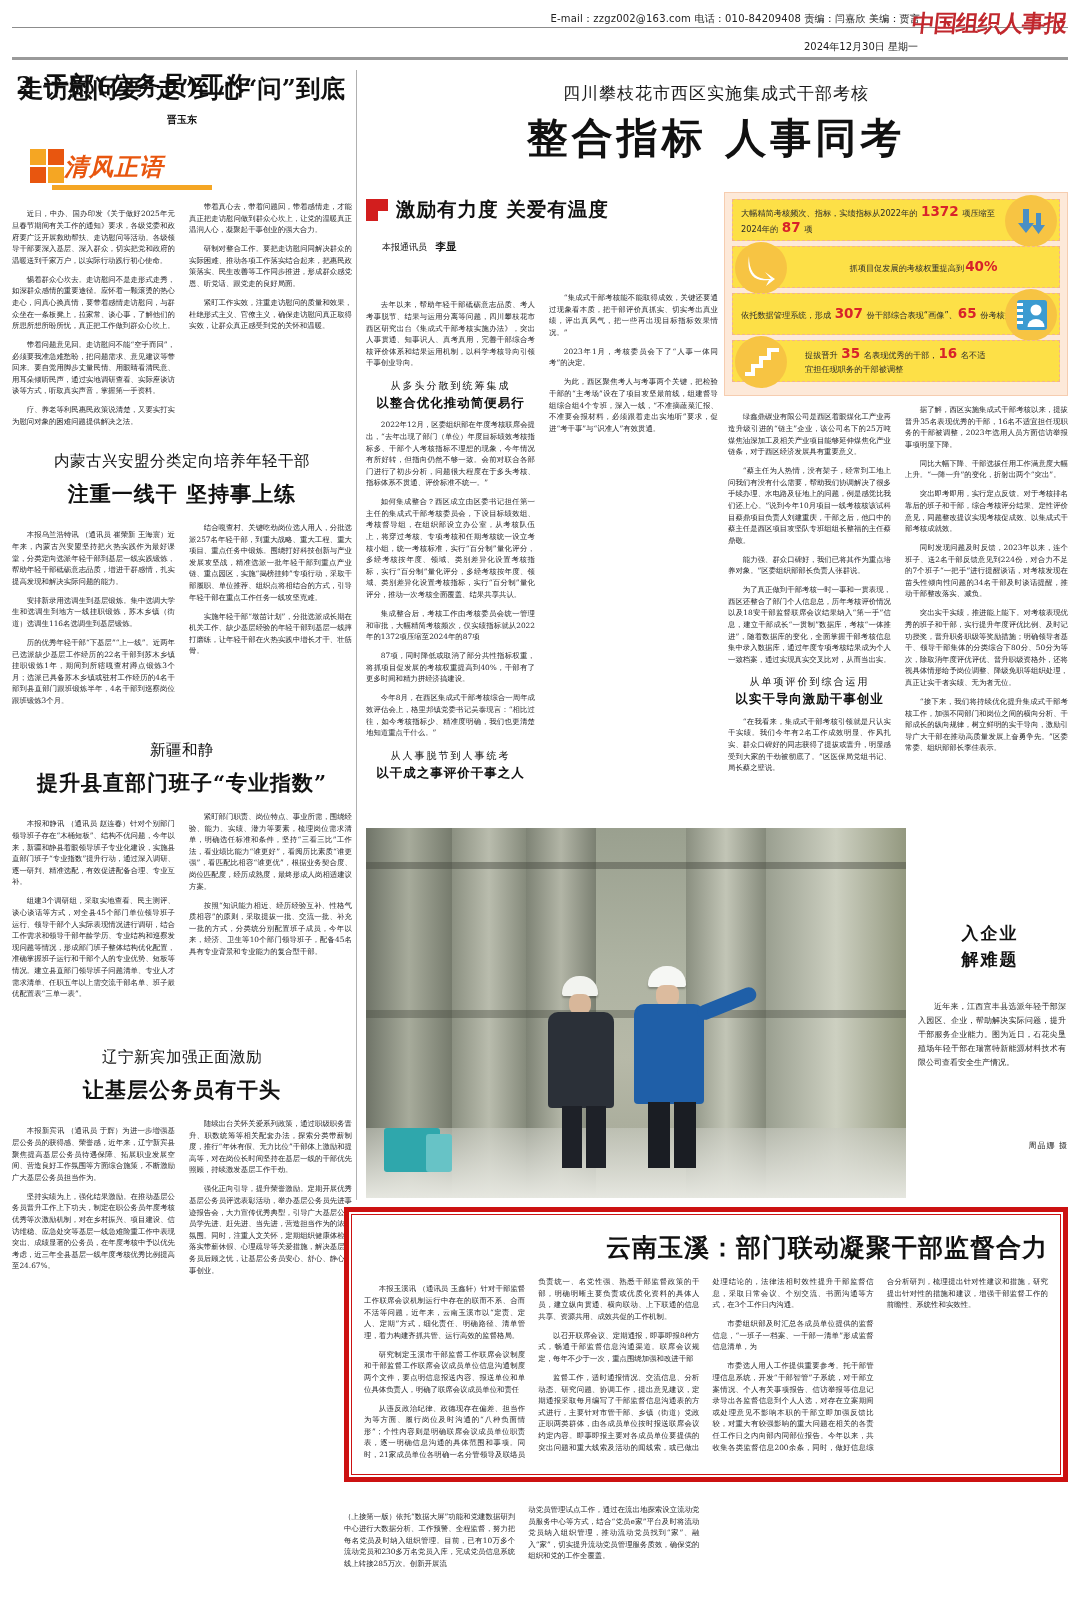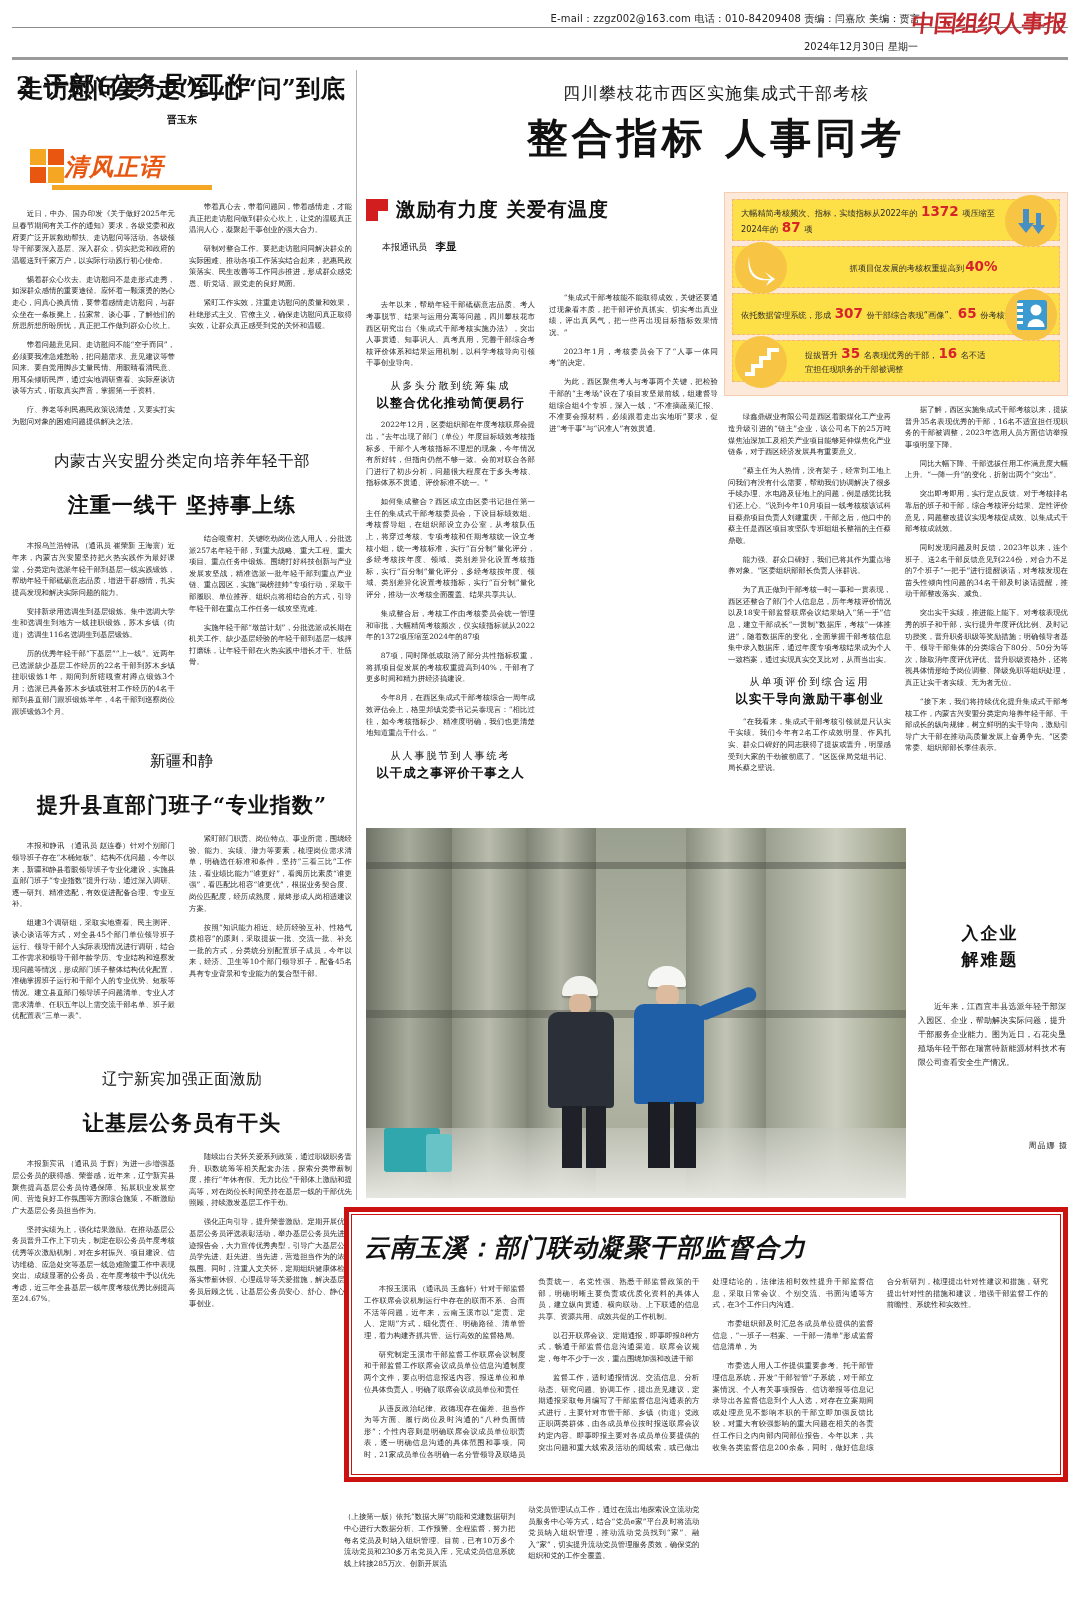--- a/index.html
+++ b/index.html
@@ -90,21 +90,21 @@
     column-count:2; column-gap:14px; column-fill:auto;
   }
 
   .sub-kicker {
     text-align:center; font-family:"DejaVu Sans", sans-serif;
     font-size:15.5px; color:#111; margin-top:18px; letter-spacing:.5px;
   }
   .sub-headline {
     text-align:center; font-family:"DejaVu Serif", serif;
     font-size:21px; font-weight:700; color:#111;
-    margin-top:19px; letter-spacing:1px;
+    margin-top:8px; letter-spacing:1px;
   }
 
   
   .vrule { position:absolute; width:1px; background:#b0b0b0; }
 
   
   .main-head { position:absolute; left:364px; top:82px; width:704px; text-align:center; }
   .main-kicker {
     font-family:"DejaVu Sans", sans-serif;
     font-size:17px; color:#1a1a1a; letter-spacing:1px;
@@ -220,23 +220,23 @@
   }
 
   
   .redbox {
     position:absolute; left:344px; top:1207px; width:724px; height:275px;
     border:5px solid #cc1111; background:#fff;
     padding:2px;
   }
   .redbox-inner { border:1px solid #cc1111; width:100%; height:100%; padding:10px 12px; }
   .redbox-title {
-    text-align:left; font-family:"DejaVu Serif", serif;
+    text-align:right; font-family:"DejaVu Serif", serif;
     font-size:25px; font-weight:700; color:#111;
-    letter-spacing:1px; margin:6px 0 12px;font-style:italic;
+    letter-spacing:1px; margin:6px 0 12px;
   }
   .redbox-cols { column-count:4; column-gap:13px; column-fill:auto; height:185px; }
 
   
   .cont {
     position:absolute; left:344px; top:1504px; width:724px; height:96px;
   }
   .cont-cols { column-count:4; column-gap:13px; column-fill:auto; height:90px; }
 </style>
 </head>
@@ -409,21 +409,21 @@
     <p class="body-col">能力强、群众口碑好，我们已将其作为重点培养对象。”区委组织部部长负责人张群说。</p>
     <p class="body-col">为了真正做到干部考核一时一事和一贯表现，西区还整合了部门个人信息总，历年考核评价情况以及18安干部监督联席会议结果纳入“第一手”信息，建立干部成长“一贯制”数据库，考核“一体推进”，随着数据库的变化，全面掌握干部考核信息集中录入数据库，通过年度专项考核结果成为个人一致档案，通过实现真实交叉比对，从而当出实。</p>
     <div class="sec-kicker">从单项评价到综合运用</div>
     <div class="sec-title">以实干导向激励干事创业</div>
     <p class="body-col">“在我看来，集成式干部考核引领就是只认实干实绩。我们今年有2名工作成效明显、作风扎实、群众口碑好的同志获得了提拔或晋升，明显感受到大家的干劲被彻底了。”区医保局党组书记、局长蔡之壁说。</p>
     <p class="body-col">据了解，西区实施集成式干部考核以来，提拔晋升35名表现优秀的干部，16名不适宜担任现职务的干部被调整，2023年选用人员方面信访举报事项明显下降。</p>
     <p class="body-col">同比大幅下降、干部选拔任用工作满意度大幅上升。“一降一升”的变化，折射出两个“突出”。</p>
     <p class="body-col">突出即考即用，实行定点反馈。对于考核排名靠后的班子和干部，综合考核评分结果、定性评价意见，同题整改提议实现考核促成效、以集成式干部考核成就效。</p>
     <p class="body-col">同时发现问题及时反馈，2023年以来，连个班子、送2名干部反馈意见到224份，对合力不足的7个班子“一把手”进行提醒谈话，对考核发现在苗头性倾向性问题的34名干部及时谈话提醒，推动干部整改落实、减负。</p>
     <p class="body-col">突出实干实绩，推进能上能下。对考核表现优秀的班子和干部，实行提升年度评优比例、及时记功授奖，晋升职务职级等奖励措施；明确领导者基干、领导干部集体的分类综合下80分、50分为等次，除取消年度评优评优、晋升职级资格外，还将视具体情形给予岗位调整、降级免职等组织处理，真正让实干者实绩、无为者无位。</p>
-    <p class="body-col">“接下来，我们将持续优化提升集成式干部考核工作，内蒙古兴安盟分类定向培养年轻干部、干部成长的纵向规律，树立鲜明的实干导向，激励引导广大干部在推动高质量发展上奋勇争先。”区委常委、组织部部长李佳表示。</p>
+    <p class="body-col">“接下来，我们将持续优化提升集成式干部考核工作，加强不同部门和岗位之间的横向分析、干部成长的纵向规律，树立鲜明的实干导向，激励引导广大干部在推动高质量发展上奋勇争先。”区委常委、组织部部长李佳表示。</p>
   </div>
 
   <div class="photo">
     <div class="ph-inner">
 
       <div style="position:absolute;inset:0;background:linear-gradient(180deg,#9aa08f 0%,#aeb3a2 38%,#b7b9a8 62%,#9fa392 100%);"></div>
       <div style="position:absolute;left:0;top:0;width:86px;height:370px;background:linear-gradient(90deg,#6f7468,#a7ab9b,#767b6d);"></div>
       <div style="position:absolute;left:86px;top:0;width:74px;height:370px;background:linear-gradient(90deg,#8b9081,#b9bcad,#868b7c);"></div>
       <div style="position:absolute;left:160px;top:0;width:70px;height:370px;background:linear-gradient(90deg,#7e8375,#b2b5a6,#7b8072);"></div>
       <div style="position:absolute;left:320px;top:0;width:80px;height:370px;background:linear-gradient(90deg,#8a8f80,#c2c5b6,#858a7b);"></div>

